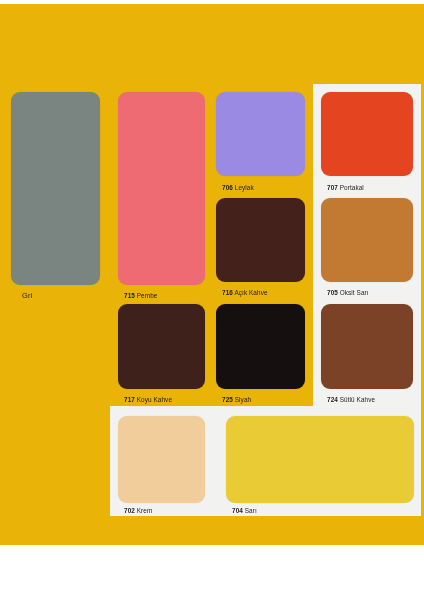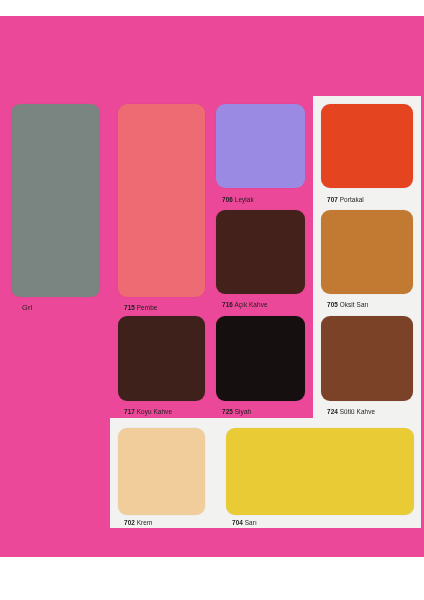--- a/index.html
+++ b/index.html
@@ -12,24 +12,24 @@
     height: 600px;
     position: relative;
     overflow: hidden;
     font-family: "Liberation Sans", sans-serif;
     -webkit-font-smoothing: antialiased;
   }
 
   #palette-sheet {
     position: absolute;
     left: 0;
-    top: 16px;
+    top: 4px;
     width: 424px;
     height: 541px;
-    background: #ec4899;
+    background: #eab308;
   }
 
   
   .tile-bg {
     position: absolute;
     background: #f2f2f0;
   }
 
   .swatch-cell {
     position: absolute;

